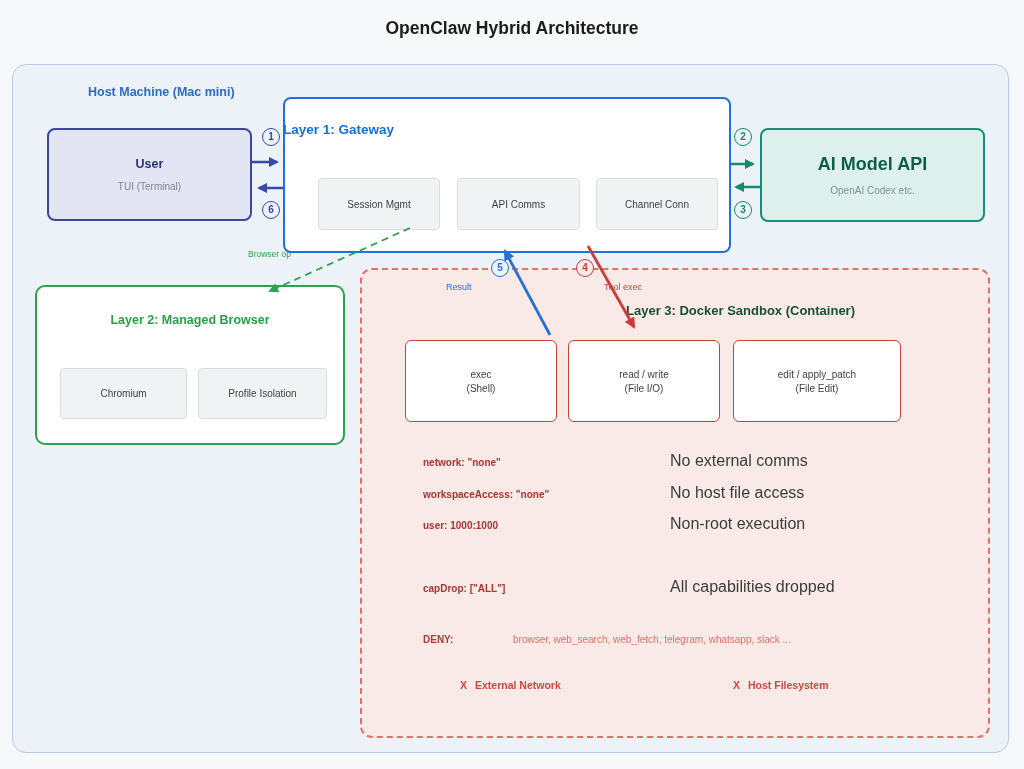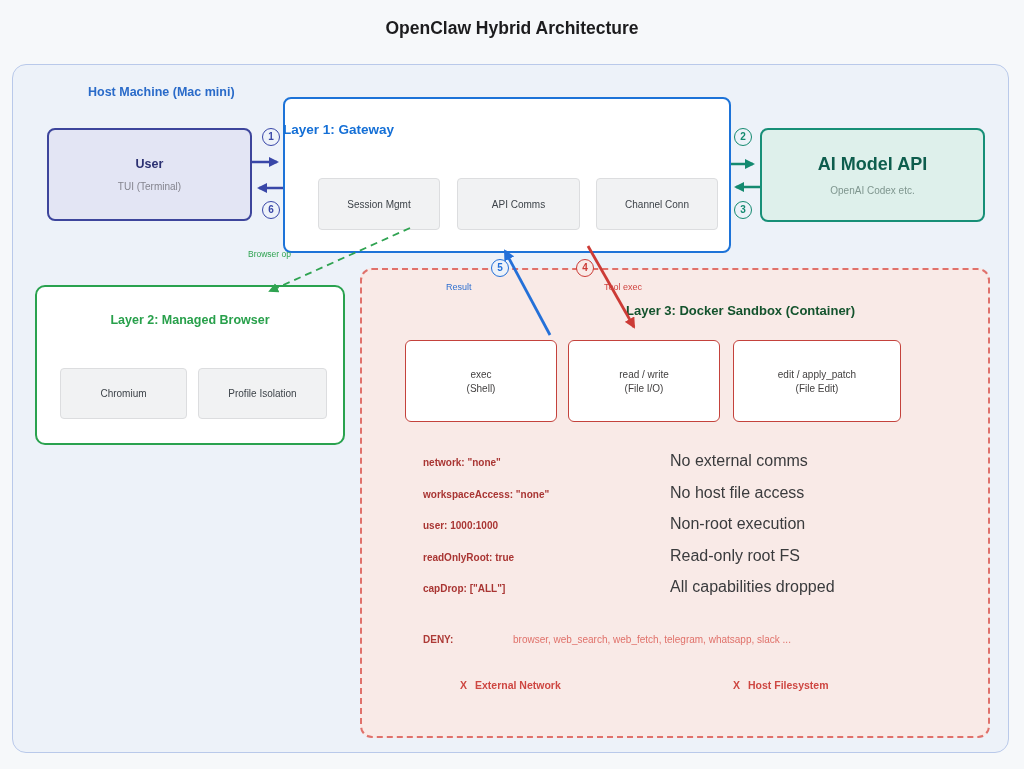--- a/index.html
+++ b/index.html
@@ -122,23 +122,20 @@
 
   <div class="abs cfg-row r0">
     <span class="cfg-key">network: "none"</span><span class="cfg-desc">No external comms</span>
   </div>
   <div class="abs cfg-row r1">
     <span class="cfg-key">workspaceAccess: "none"</span><span class="cfg-desc">No host file access</span>
   </div>
   <div class="abs cfg-row r2">
     <span class="cfg-key">user: 1000:1000</span><span class="cfg-desc">Non-root execution</span>
   </div>
-  <div class="abs cfg-row r3">
-    <span class="cfg-key">readOnlyRoot: true</span><span class="cfg-desc">Read-only root FS</span>
-  </div>
   <div class="abs cfg-row r4">
     <span class="cfg-key">capDrop: ["ALL"]</span><span class="cfg-desc">All capabilities dropped</span>
   </div>
 
   <div class="abs deny-row">
     <span class="deny-label">DENY:</span><span class="deny-value">browser, web_search, web_fetch, telegram, whatsapp, slack ...</span>
   </div>
 
   <div class="abs blocked bk0">
     <span class="mark">X</span><span>External Network</span>

